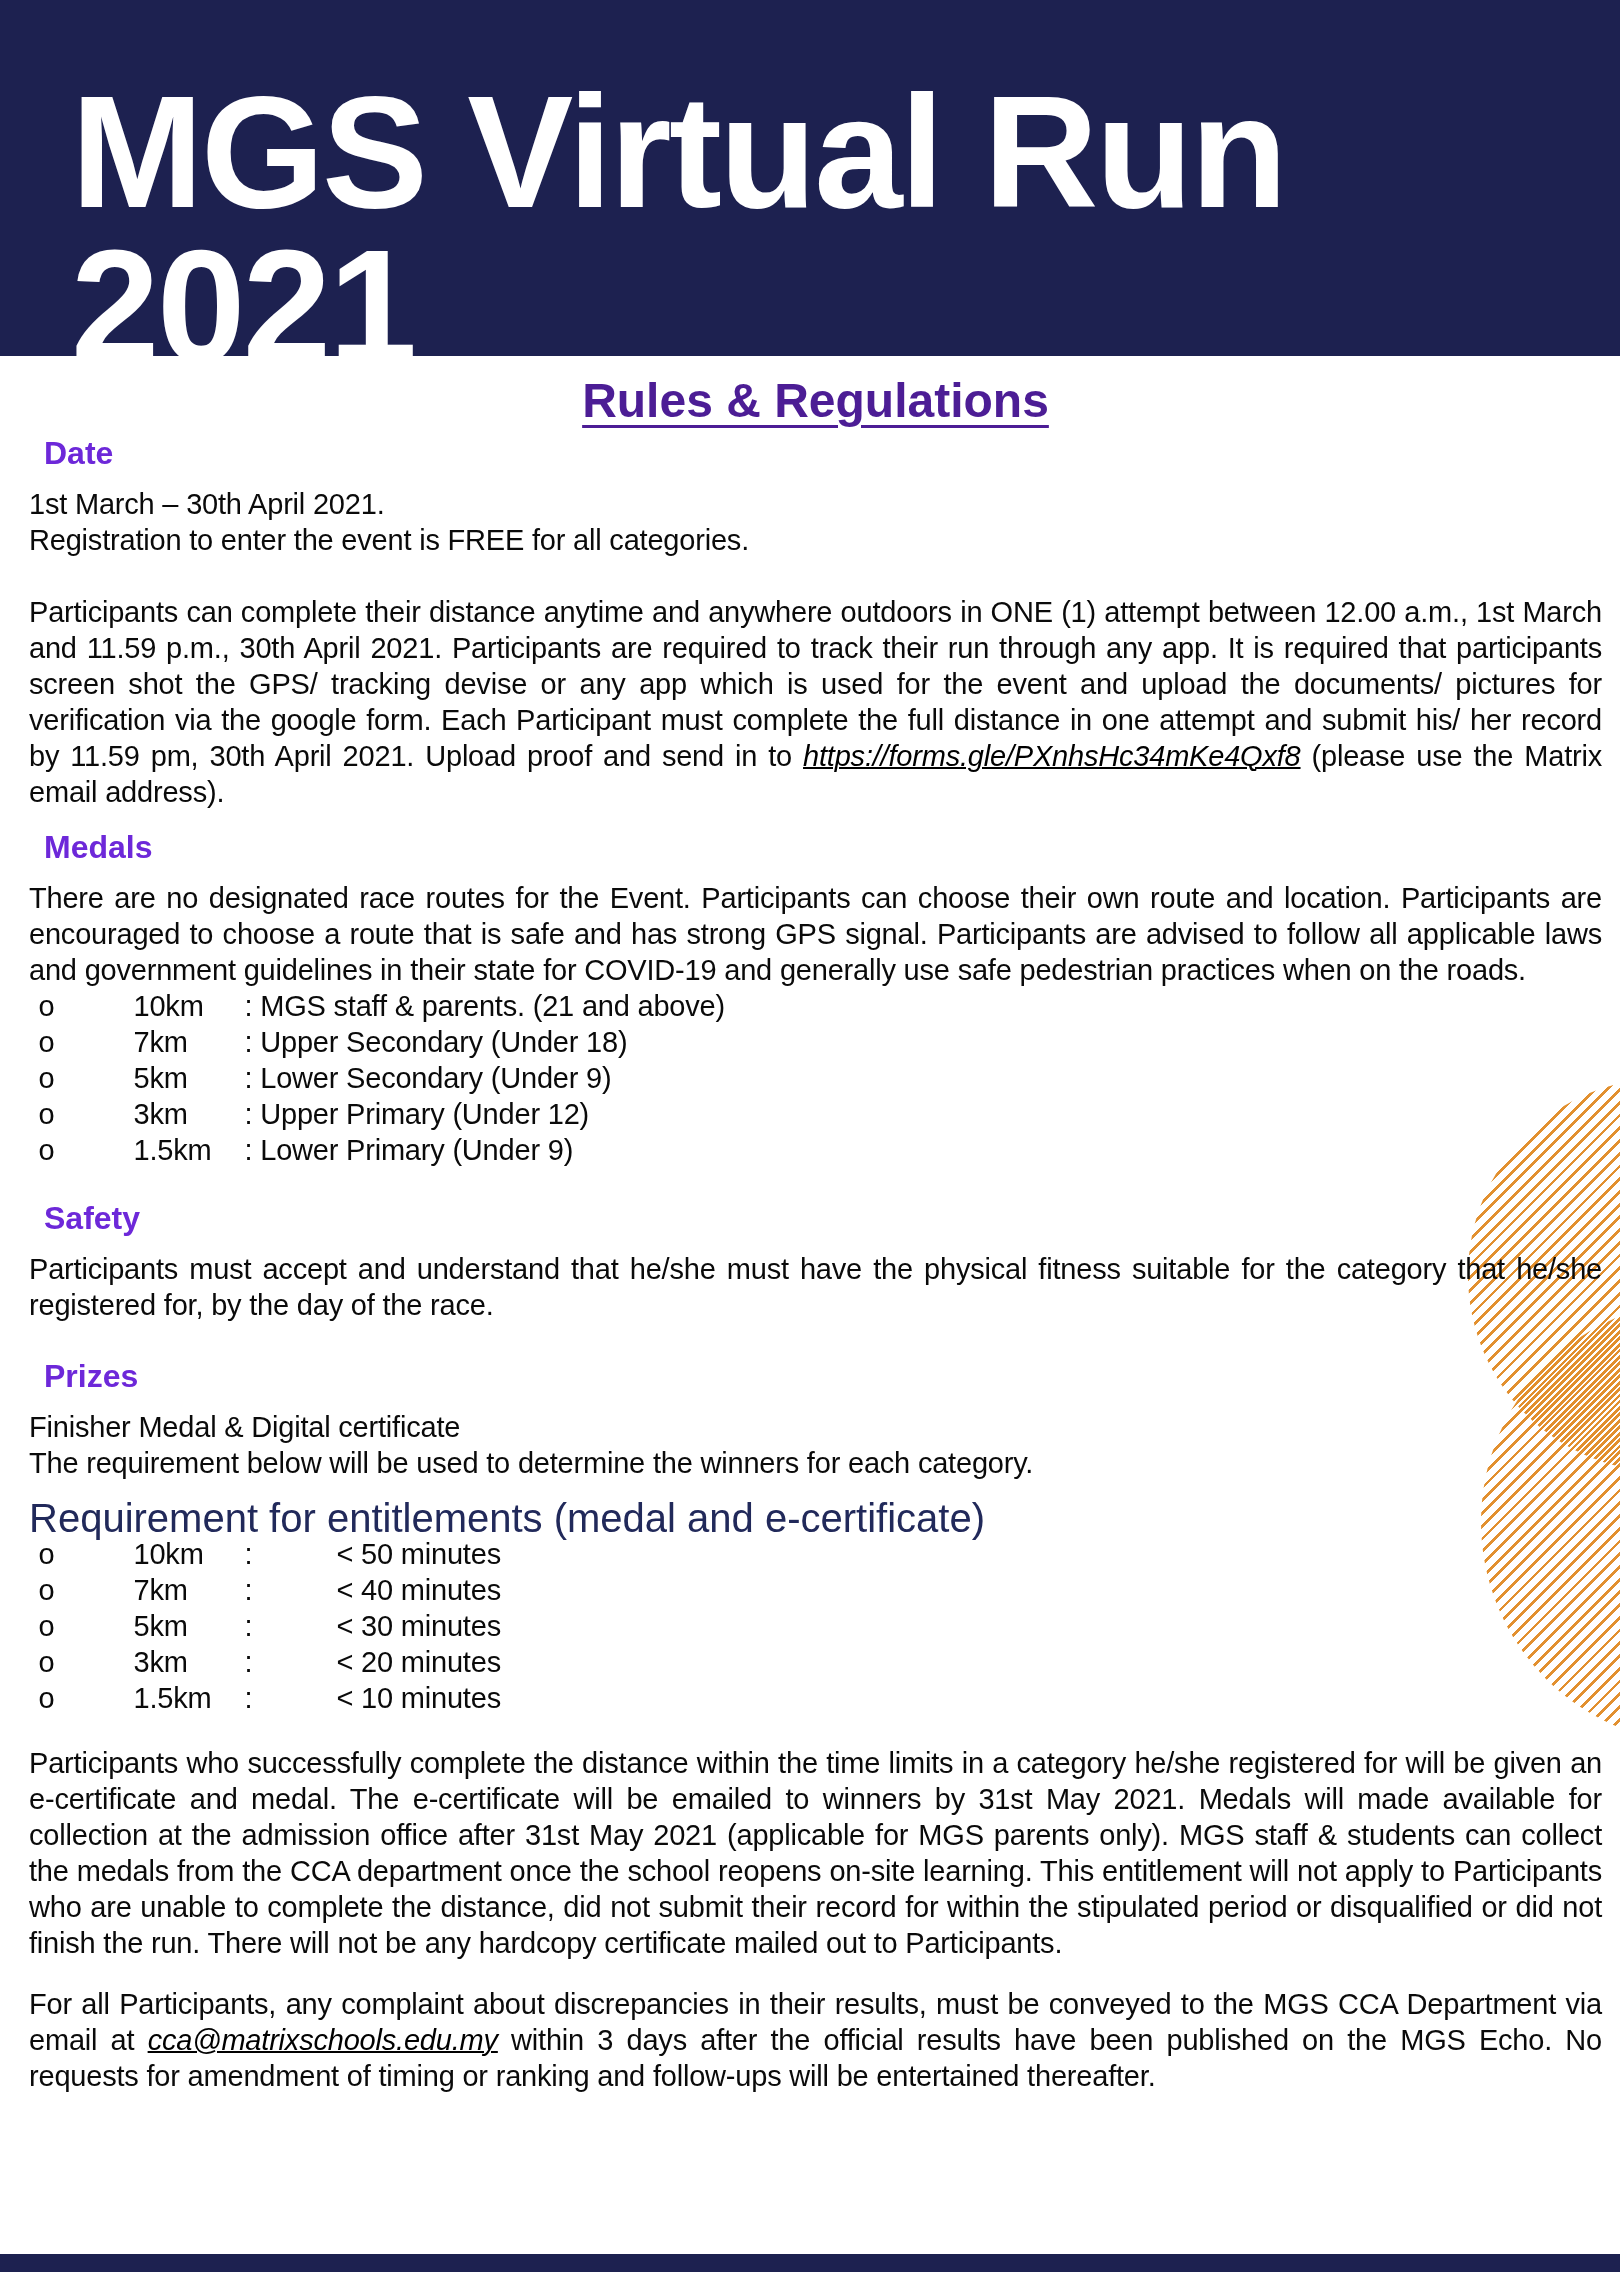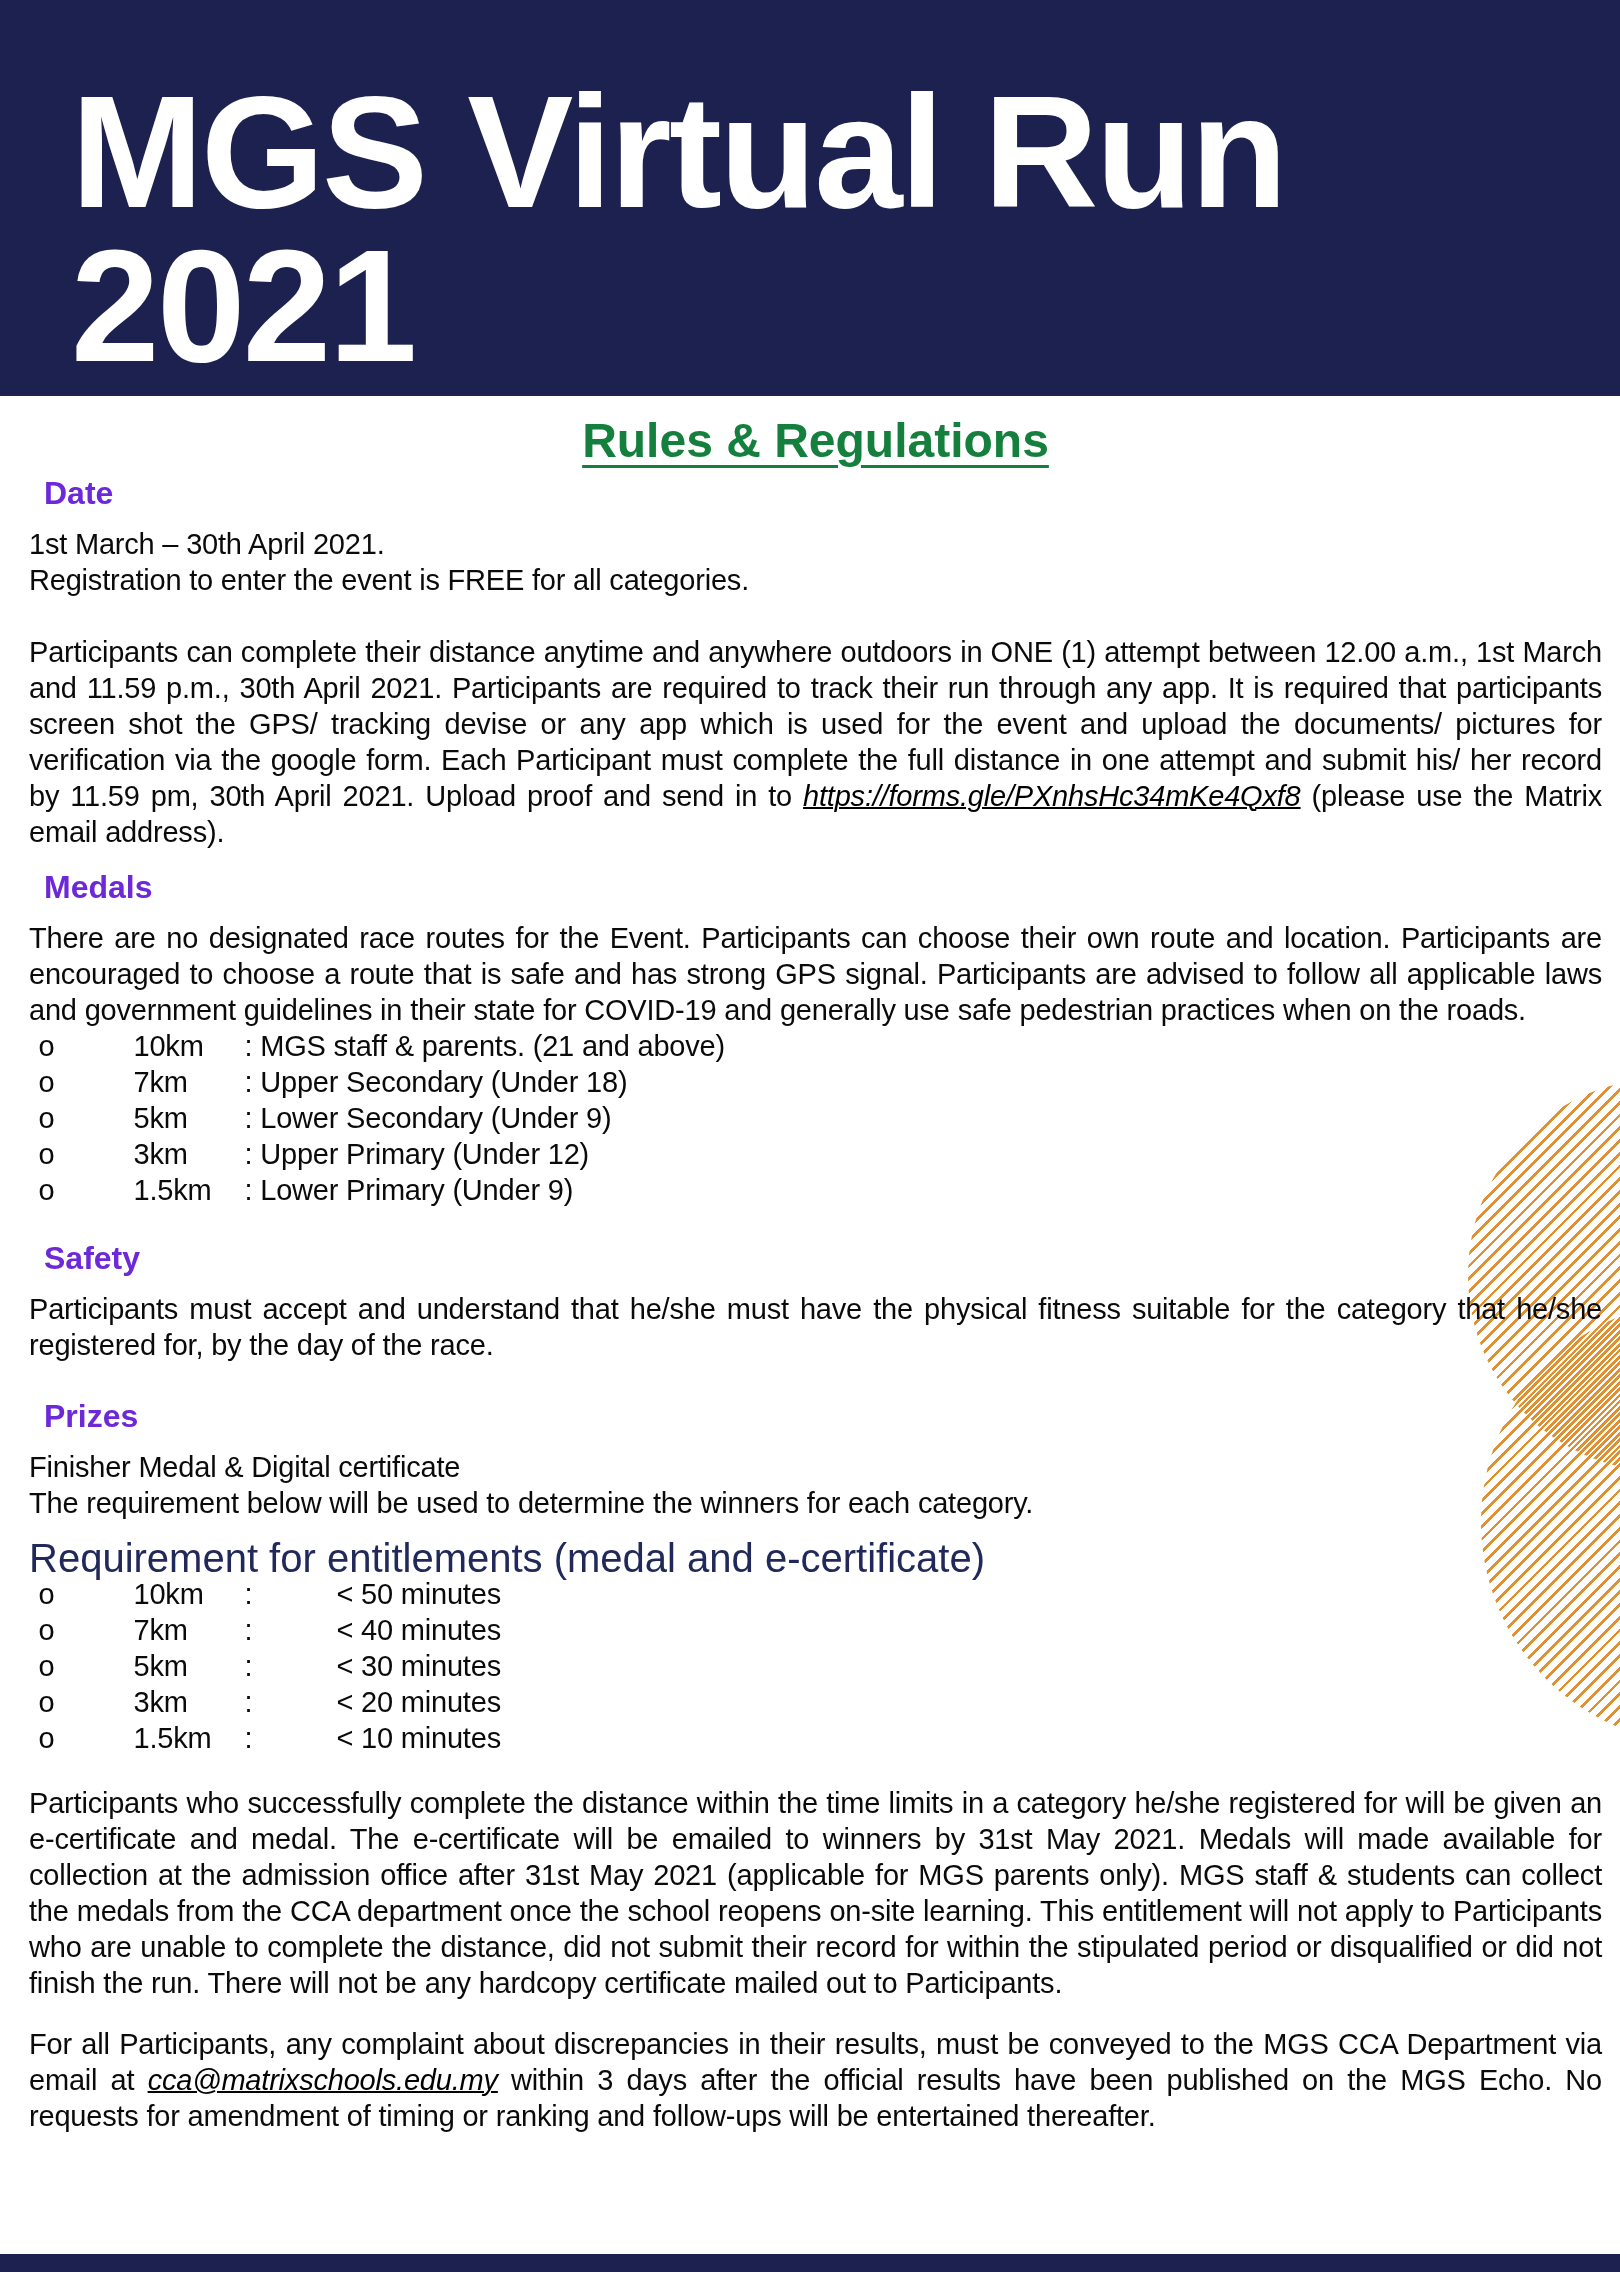--- a/index.html
+++ b/index.html
@@ -5,21 +5,21 @@
   html,body{margin:0;padding:0;}
   body{
     width:1620px;height:2273px;
     background:#ffffff;
     font-family:"Liberation Sans", sans-serif;
     position:relative;
     overflow:hidden;
     color:#0a0a0a;
   }
   .header{
-    height:396px;
+    height:356px;
     background:#1d2150;
     box-sizing:border-box;
     padding:75px 0 0 71px;
   }
   .header .big{
     color:#ffffff;
     font-weight:700;
     font-size:159px;
     line-height:154px;
     letter-spacing:-2.5px;
@@ -27,21 +27,21 @@
   .decor{position:absolute;z-index:0;border-radius:50%;
     background:repeating-linear-gradient(135deg, transparent 0 6.3px, #E2902F 6.3px 9px);}
   .decor.c1{left:1468px;top:1078px;width:394px;height:394px;}
   .decor.c2{left:1481px;top:1300px;width:444px;height:444px;}
   .content{position:relative;z-index:1;box-sizing:border-box;padding:0 18px 0 29px;}
   .doc-title{
     margin:16.5px 0 0 0;
     text-align:center;
     font-size:48px;
     font-weight:700;
-    color:#15803d;
+    color:#4c1d95;
   }
   .doc-title span{
     text-decoration:underline;
     text-decoration-thickness:3.2px;
     text-underline-offset:7.6px;
   }
   h2{
     font-size:32px;line-height:36px;margin:15px;
     color:#6d28d9;font-weight:700;
   }

